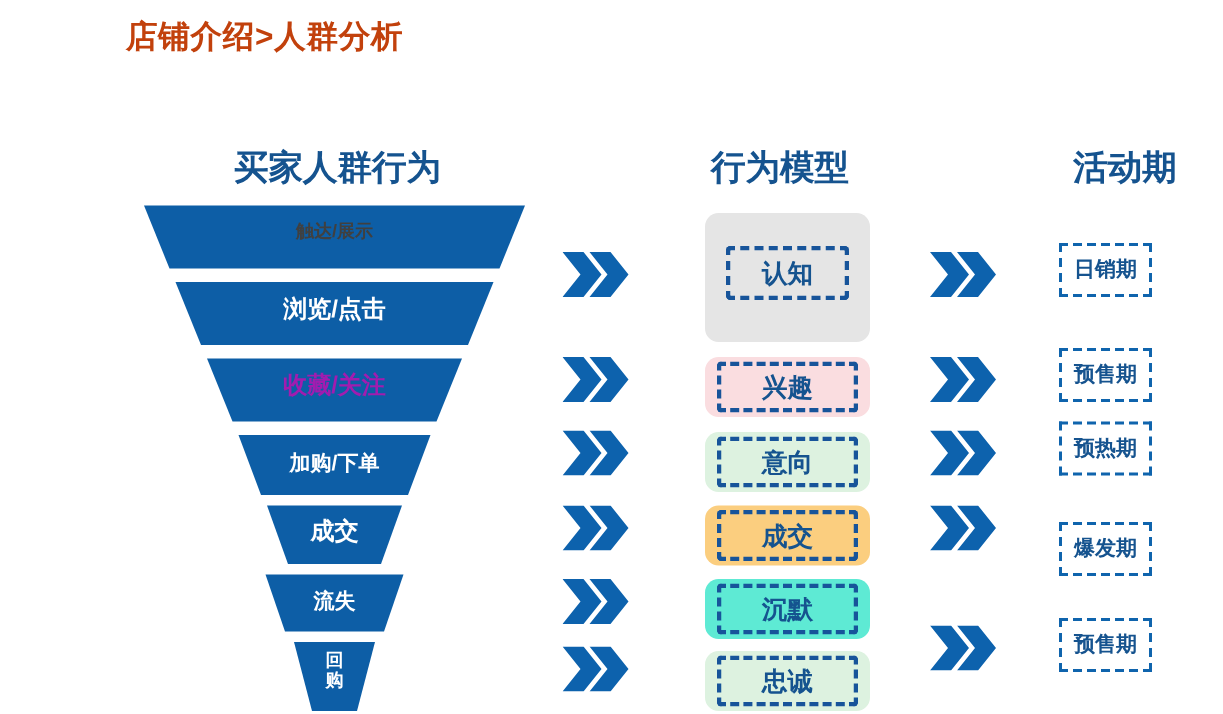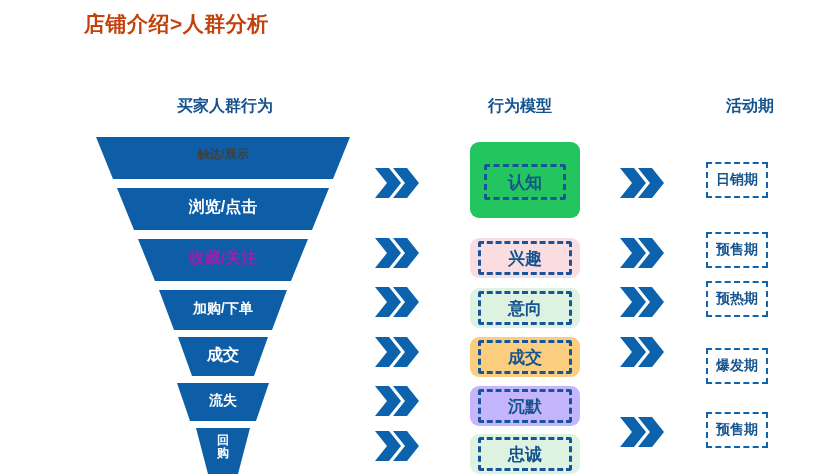--- a/index.html
+++ b/index.html
@@ -24,21 +24,21 @@
     font-size: 21px;
     font-weight: bold;
     color: #c2410c;
     letter-spacing: 0.5px;
     white-space: nowrap;
   }
 
   
   .col-header {
     position: absolute;
-    font-size: 16px;
+    font-size: 23px;
     font-weight: bold;
     color: #15538f;
     white-space: nowrap;
     text-align: center;
   }
   #header-funnel   { left: 97px;  top: 96px; width: 256px; }
   #header-model    { left: 455px; top: 96px; width: 130px; }
   #header-activity { left: 690px; top: 96px; width: 120px; }
 
   
@@ -179,33 +179,33 @@
         <polygon points="0,0 14,0 26,15 14,30 0,30 12,15" fill="#0d62ad"></polygon>
         <polygon points="18,0 32,0 44,15 32,30 18,30 30,15" fill="#0d62ad"></polygon>
       </svg></div>
     <div class="chev" style="left: 620px; top: 417px;"><svg viewBox="0 0 46 30" width="46" height="30">
         <polygon points="0,0 14,0 26,15 14,30 0,30 12,15" fill="#0d62ad"></polygon>
         <polygon points="18,0 32,0 44,15 32,30 18,30 30,15" fill="#0d62ad"></polygon>
       </svg></div>
   </div>
 
 <div id="model-boxes">
-    <div class="model-box" style="left: 470px; top: 142px; width: 110px; height: 76px; background: #22c55e;">
+    <div class="model-box" style="left: 470px; top: 142px; width: 110px; height: 86px; background: #e5e5e5;">
       <div class="model-inner" style="width: 82px; height: 36px; border-color: rgb(23, 84, 154); position: absolute; left: 14px; top: 22px;">认知</div>
     </div>
     <div class="model-box" style="left: 470px; top: 238px; width: 110px; height: 40px; background: rgb(250, 221, 224);">
       <div class="model-inner" style="width: 94px; height: 34px; border-color: rgb(23, 84, 154);">兴趣</div>
     </div>
     <div class="model-box" style="left: 470px; top: 288px; width: 110px; height: 40px; background: rgb(221, 242, 224);">
       <div class="model-inner" style="width: 94px; height: 34px; border-color: rgb(23, 84, 154);">意向</div>
     </div>
     <div class="model-box" style="left: 470px; top: 337px; width: 110px; height: 40px; background: rgb(251, 206, 127);">
       <div class="model-inner" style="width: 94px; height: 34px; border-color: rgb(23, 84, 154);">成交</div>
     </div>
-    <div class="model-box" style="left: 470px; top: 386px; width: 110px; height: 40px; background: #c4b5fd;">
+    <div class="model-box" style="left: 470px; top: 386px; width: 110px; height: 40px; background: #5eead4;">
       <div class="model-inner" style="width: 94px; height: 34px; border-color: rgb(23, 84, 154);">沉默</div>
     </div>
     <div class="model-box" style="left: 470px; top: 434px; width: 110px; height: 40px; background: rgb(221, 242, 224);">
       <div class="model-inner" style="width: 94px; height: 34px; border-color: rgb(23, 84, 154);">忠诚</div>
     </div>
   </div>
 
 <div id="activity-boxes">
     <div class="activity-box" style="left: 706px; top: 162px; width: 62px; height: 36px; border-color: rgb(15, 100, 173);">日销期</div>
     <div class="activity-box" style="left: 706px; top: 232px; width: 62px; height: 36px; border-color: rgb(15, 100, 173);">预售期</div>

